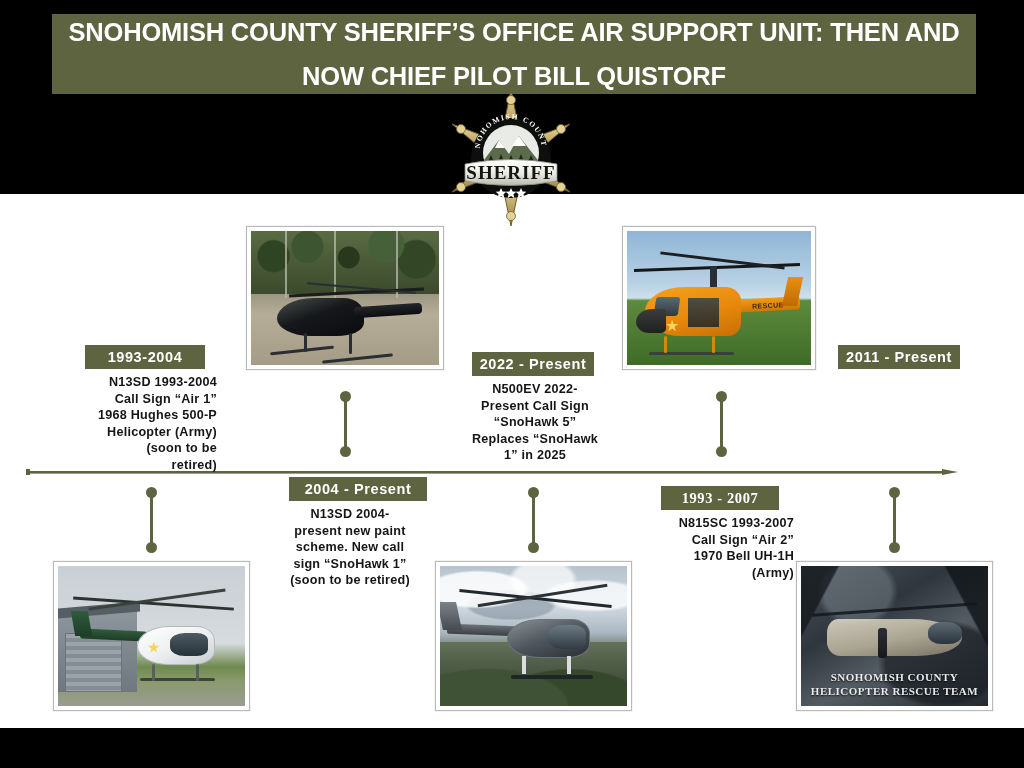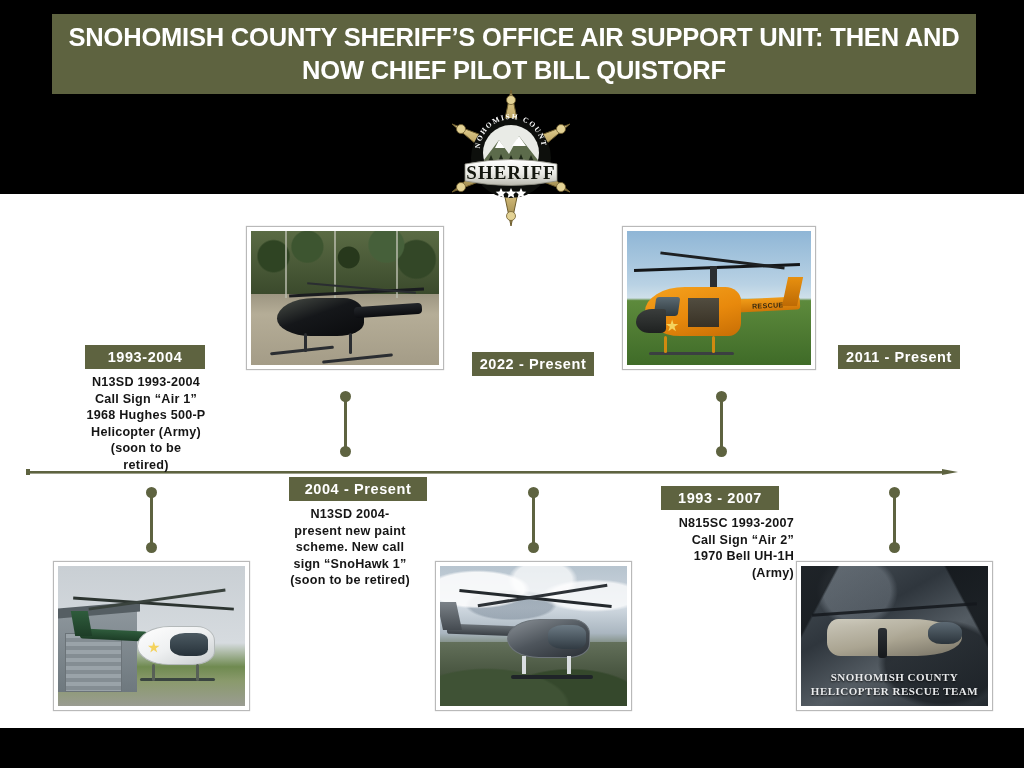--- a/index.html
+++ b/index.html
@@ -28,21 +28,21 @@
     position: absolute; left: 52px; top: 14px; width: 924px; height: 80px;
     background: #5e6340;
     display: flex; align-items: center; justify-content: center;
     text-align: center;
     padding: 0 14px;
   }
   .title-text {
     color: #ffffff;
     font-weight: bold;
     font-size: 25.5px;
-    line-height: 33px;
+    line-height: 44px;
     letter-spacing: -0.2px;
     font-family: "Liberation Sans", sans-serif;
   }
   
   .badge {
     position: absolute; left: 437px; top: 88px; width: 148px; height: 138px;
   }
   
   .axis {
     position: absolute; left: 26px; top: 461px; width: 932px; height: 6px;
@@ -421,37 +421,42 @@
     </svg>
   </div>
 
   <div class="stem" style="left:344px; top:396px; height:56px;"></div>
   <div class="stem" style="left:532px; top:492px; height:56px;"></div>
   <div class="stem" style="left:720px; top:396px; height:56px;"></div>
   <div class="stem" style="left:150px; top:492px; height:56px;"></div>
   <div class="stem" style="left:893px; top:492px; height:56px;"></div>
 
   <div class="chip" style="left:85px; top:345px; width:120px;">1993-2004</div>
-  <div class="desc" style="left:75px; top:374px; width:142px;">N13SD 1993-2004
+  <div class="desc" style="left:75px; top:374px; width:142px;text-align:right;">N13SD 1993-2004
 Call Sign “Air 1”
 1968 Hughes 500-P
 Helicopter (Army)
 (soon to be
 retired)</div>
 
   <div class="chip" style="left:289px; top:477px; width:138px;">2004 - Present</div>
   <div class="desc" style="left:272px; top:506px; width:156px;">N13SD 2004-
 present new paint
 scheme. New call
 sign “SnoHawk 1”
 (soon to be retired)</div>
 
   <div class="chip" style="left:472px; top:352px; width:122px;">2022 - Present</div>
-
-  <div class="chip" style="left:661px; top:486px; width:118px;">1993 - 2007</div>
+  <div class="desc" style="left:461px; top:381px; width:148px;">N500EV 2022-
+Present  Call Sign
+“SnoHawk 5”
+Replaces “SnoHawk
+1” in 2025</div>
+
+  <div class="chip" style="left:661px; top:486px; width:118px;font-family:Liberation Serif, serif;">1993 - 2007</div>
   <div class="desc" style="left:648px; top:515px; width:146px;text-align:right;">N815SC 1993-2007
 Call Sign “Air 2”
 1970 Bell UH-1H
 (Army)</div>
 
   <div class="chip" style="left:838px; top:345px; width:122px;text-align:center;">2011 - Present</div>
 
   <div class="photo p-black-heli" style="left:246px; top:226px; width:198px; height:144px;">
     <div class="inner">
       <div class="t-trees"></div>

